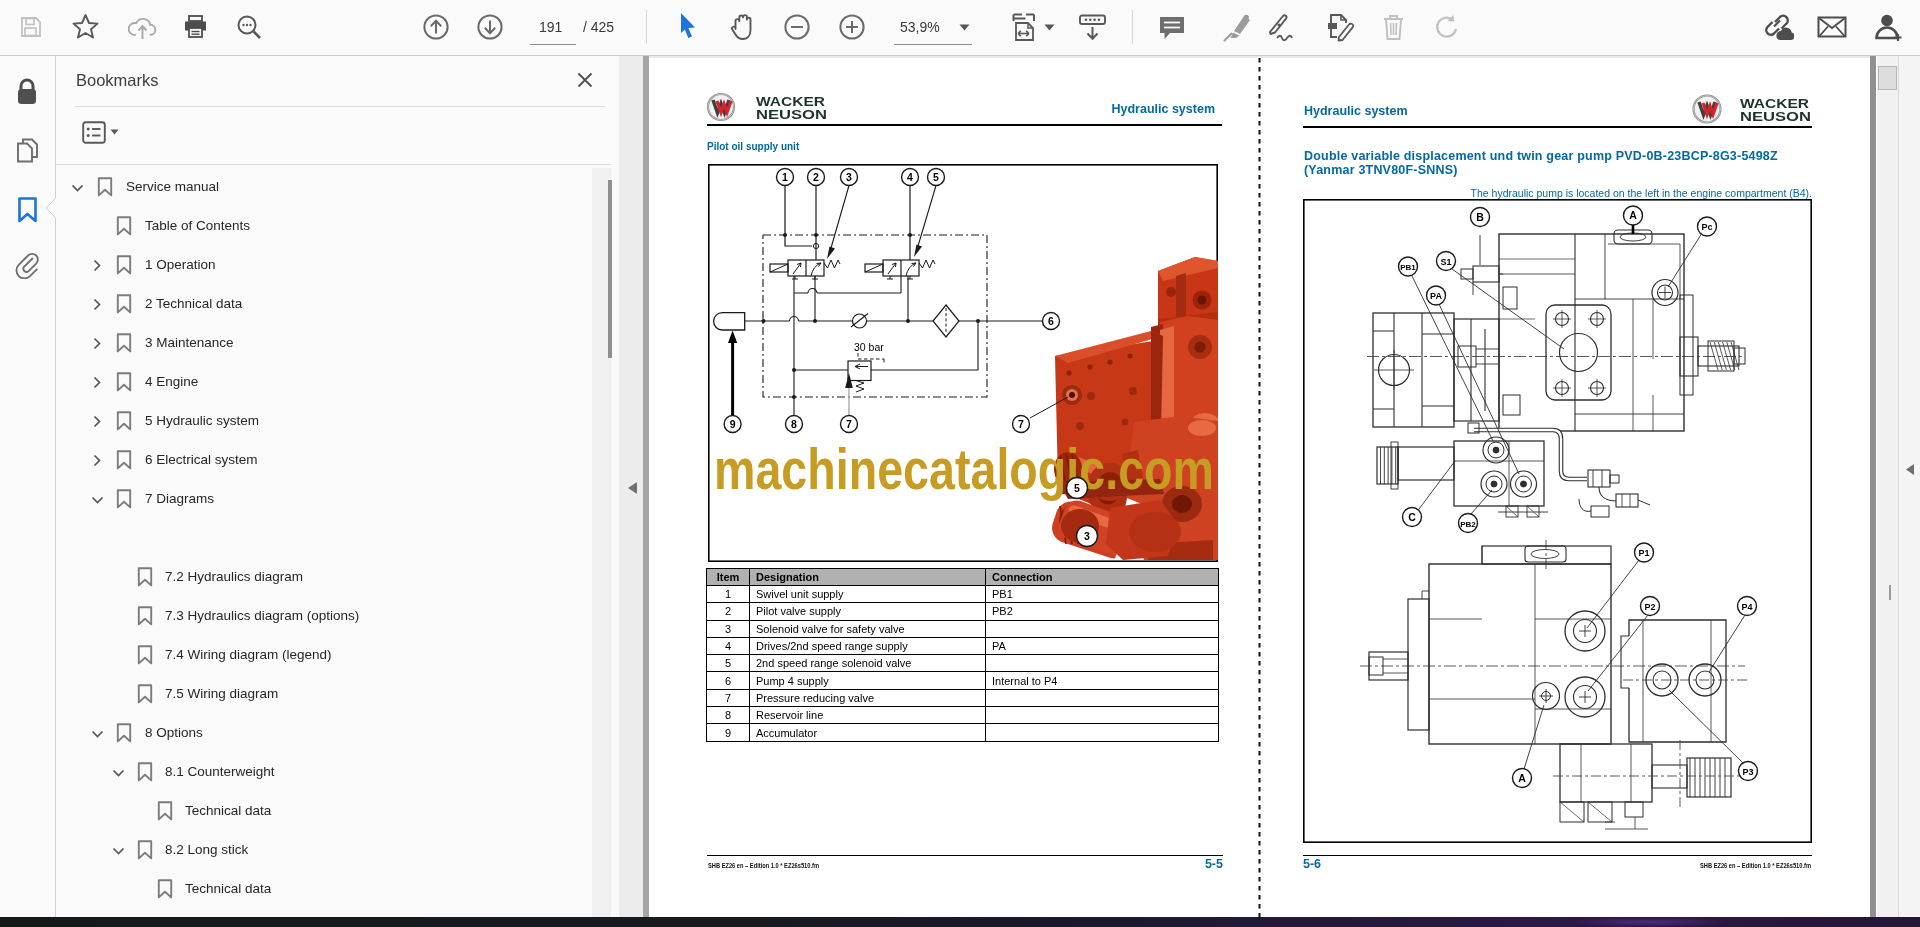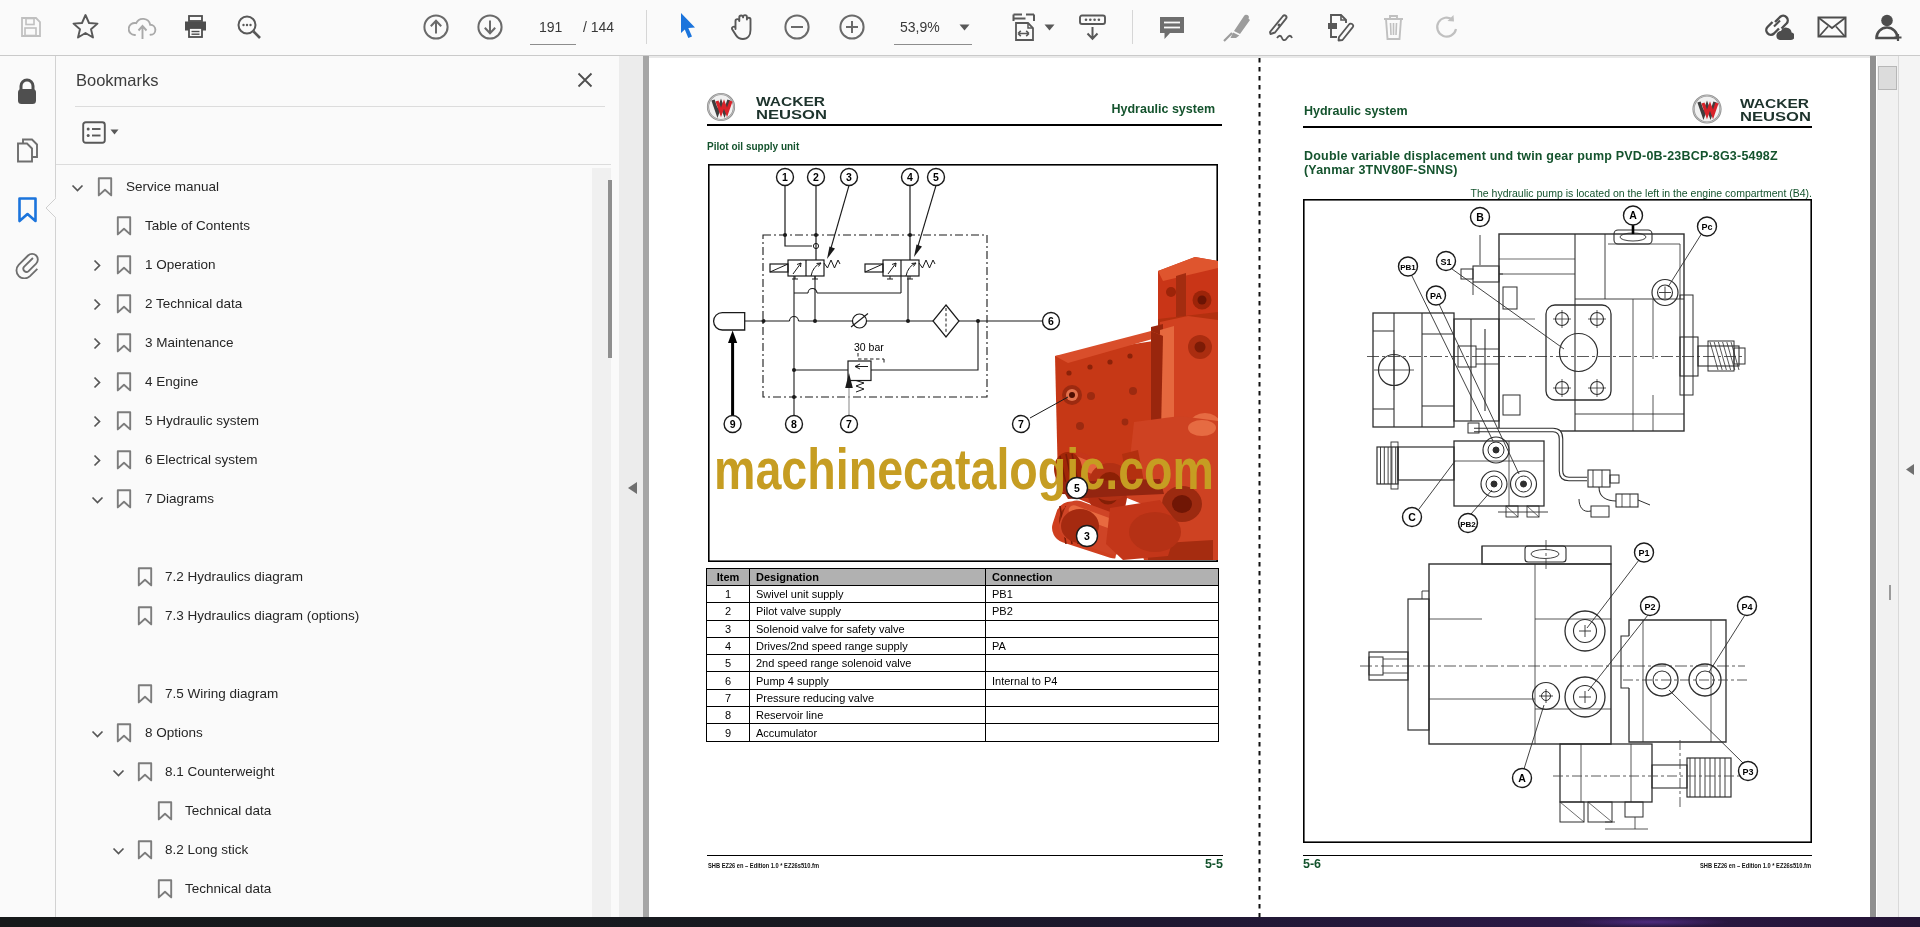--- a/index.html
+++ b/index.html
@@ -21,21 +21,21 @@
   #edgebar{left:643px;top:56px;width:6px;height:861px;background:#a6a6a6;}
   
   #doc{left:649px;top:56px;width:1221px;height:861px;background:#ffffff;}
   
   #rsb{left:1870px;top:56px;width:6px;height:861px;background:#909090;}
   #rtrack{left:1877px;top:56px;width:21px;height:861px;background:#f1f1f1;}
   #rthumb{left:1878px;top:66px;width:19px;height:24px;background:#dcdcdc;border:1px solid #b7b7b7;box-sizing:border-box;}
   #rrail{left:1898px;top:56px;width:22px;height:861px;background:#f4f4f4;border-left:1px solid #d9d9d9;box-sizing:border-box;}
   
   #taskbar{left:0;top:917px;width:1920px;height:10px;background:linear-gradient(90deg,#16191a 0%,#181a20 40%,#1e1830 60%,#2c1947 82%,#251536 100%);}
-  .pgtxt{position:absolute;color:#14532d;}
+  .pgtxt{position:absolute;color:#0369a1;}
   .b{font-weight:bold;}
 </style>
 </head>
 <body>
 <div id="stage">
   <div id="toolbar" class="abs">
 
     <svg class="abs" style="left:20px;top:16px" width="22" height="22" viewBox="0 0 22 22">
       <path d="M2 2 h14 l4 4 v14 h-18 z" fill="none" stroke="#c0c0c0" stroke-width="1.8"></path>
       <rect x="6" y="2.5" width="8" height="6" fill="none" stroke="#c0c0c0" stroke-width="1.6"></rect>
@@ -71,21 +71,21 @@
       <circle cx="13" cy="13" r="11.6" fill="none" stroke="#6a6a6a" stroke-width="2"></circle>
       <path d="M13 19.5 v-12 M7.8 12.2 l5.2-5.5 5.2 5.5" fill="none" stroke="#6a6a6a" stroke-width="2"></path>
     </svg>
 
     <svg class="abs" style="left:477px;top:14px" width="26" height="26" viewBox="0 0 26 26">
       <circle cx="13" cy="13" r="11.6" fill="none" stroke="#6a6a6a" stroke-width="2"></circle>
       <path d="M13 6.5 v12 M7.8 13.8 l5.2 5.5 5.2-5.5" fill="none" stroke="#6a6a6a" stroke-width="2"></path>
     </svg>
     <div class="tbtxt" style="left:539px;top:19px;">191</div>
     <div class="abs" style="left:530px;top:44px;width:46px;height:1px;background:#8d8d8d"></div>
-    <div class="tbtxt" style="left:583px;top:19px;">/ 144</div>
+    <div class="tbtxt" style="left:583px;top:19px;">/ 425</div>
     <div class="vsep" style="left:646px;"></div>
 
     <svg class="abs" style="left:679px;top:12px" width="18" height="28" viewBox="0 0 18 28">
       <path d="M2 1 L16 15.5 L9.3 16 L13 24.5 L9.3 26 L5.8 17.5 L2 21 Z" fill="#1b74dc"></path>
     </svg>
 
     <svg class="abs" style="left:729px;top:13px" width="26" height="28" viewBox="0 0 26 28">
       <path d="M6.5 16 V8 a1.9 1.9 0 0 1 3.8 0 V4.4 a1.9 1.9 0 0 1 3.8 0 V4 a1.9 1.9 0 0 1 3.8 0 v2.5 a1.8 1.8 0 0 1 3.6 0 V17 c0 5-2.6 9-7.6 9 c-3.8 0-5.2-1.2-6.8-3.6 L3.3 16.5 c-1.4-2.2 1.6-4 3.2-1.8 z" fill="none" stroke="#585858" stroke-width="1.9" stroke-linejoin="round"></path>
     </svg>
 
@@ -300,20 +300,26 @@
         <svg class="abs" style="left:81px;top:0px" width="16" height="20" viewBox="0 0 16 20">
           <path d="M1.8 1.2 h12.4 v17.2 l-6.2-5.6 -6.2 5.6 z" fill="none" stroke="#7c7c7c" stroke-width="1.9" stroke-linejoin="round"></path>
         </svg>
         <span class="abs" style="left:109px;top:2px;">7.2 Hydraulics diagram</span>
       </div>
     <div class="bmrow" style="top:550px;left:0;width:536px;">
         <svg class="abs" style="left:81px;top:0px" width="16" height="20" viewBox="0 0 16 20">
           <path d="M1.8 1.2 h12.4 v17.2 l-6.2-5.6 -6.2 5.6 z" fill="none" stroke="#7c7c7c" stroke-width="1.9" stroke-linejoin="round"></path>
         </svg>
         <span class="abs" style="left:109px;top:2px;">7.3 Hydraulics diagram (options)</span>
+      </div>
+    <div class="bmrow" style="top:589px;left:0;width:536px;">
+        <svg class="abs" style="left:81px;top:0px" width="16" height="20" viewBox="0 0 16 20">
+          <path d="M1.8 1.2 h12.4 v17.2 l-6.2-5.6 -6.2 5.6 z" fill="none" stroke="#7c7c7c" stroke-width="1.9" stroke-linejoin="round"></path>
+        </svg>
+        <span class="abs" style="left:109px;top:2px;">7.4 Wiring diagram (legend)</span>
       </div>
     <div class="bmrow" style="top:628px;left:0;width:536px;">
         <svg class="abs" style="left:81px;top:0px" width="16" height="20" viewBox="0 0 16 20">
           <path d="M1.8 1.2 h12.4 v17.2 l-6.2-5.6 -6.2 5.6 z" fill="none" stroke="#7c7c7c" stroke-width="1.9" stroke-linejoin="round"></path>
         </svg>
         <span class="abs" style="left:109px;top:2px;">7.5 Wiring diagram</span>
       </div>
     <div class="bmrow" style="top:667px;left:0;width:536px;">
         <svg class="abs" style="left:35px;top:7px" width="13" height="8" viewBox="0 0 13 8">
           <path d="M1.5 1.5 L6.5 6.5 L11.5 1.5" fill="none" stroke="#565656" stroke-width="1.7"></path>

